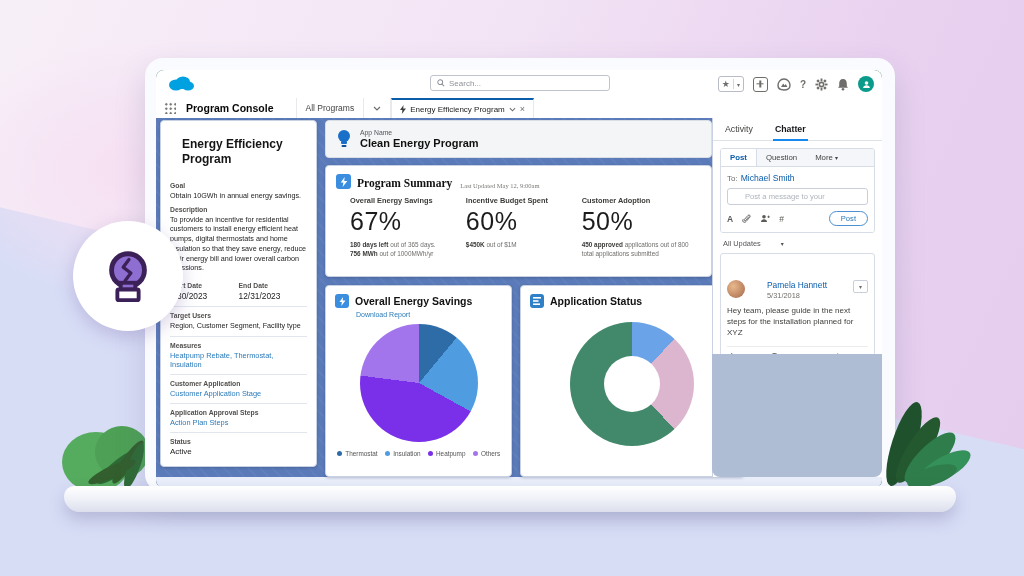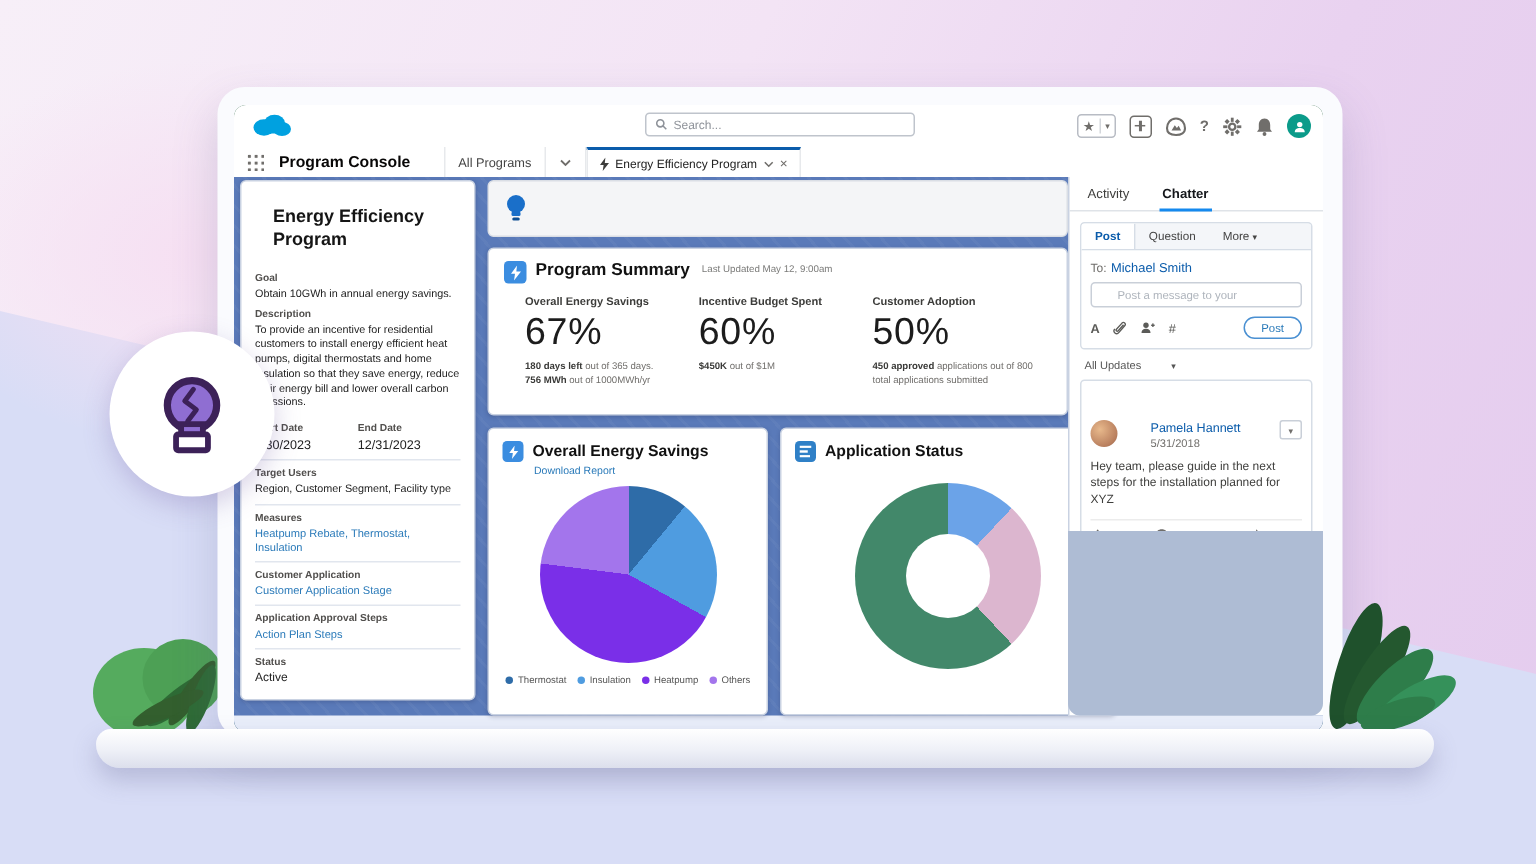--- a/index.html
+++ b/index.html
@@ -61,21 +61,21 @@
   .lp-dates{display:flex;margin-top:4px;}
   .lp-dates>div{width:50%;}
   .lp-date-val{font-size:8.4px;color:#222;margin-top:2px;}
   
   .app-header{position:absolute;left:169px;top:2px;width:387px;height:38px;background:#f4f5f7;
     border:1px solid #dadee5;border-radius:4px;display:flex;align-items:center;gap:8px;padding:0 10px;box-sizing:border-box;}
   .app-name-label{font-size:6.8px;color:#54555a;}
   .app-name{font-size:11px;font-weight:bold;color:#101010;margin-top:1px;}
   
   .summary{position:absolute;left:169px;top:47px;width:387px;height:112px;padding:8px 10px;}
-  .sum-head{display:flex;align-items:flex-start;gap:6px;}
+  .sum-head{display:flex;align-items:flex-end;gap:6px;font-family:Liberation Serif, serif;}
   .sum-title{font-size:11.5px;font-weight:bold;color:#111;}
   .sum-upd{font-size:6.5px;color:#7a7a78;margin-left:2px;margin-top:2px;}
   .metrics{display:flex;margin-top:7px;padding-left:14px;}
   .metric{width:33%;padding-right:8px;box-sizing:border-box;}
   .m-label{font-size:7.4px;font-weight:bold;color:#3c3c3a;}
   .m-value{font-size:25px;color:#1c1c1c;margin-top:2px;letter-spacing:.5px;}
   .m-sub{font-size:6.4px;color:#6f6d6a;margin-top:4px;line-height:1.45;}
   .m-sub b{color:#3a3a38;}
   .icon-sq{width:15px;height:15px;border-radius:3px;background:#3b8de0;display:flex;align-items:center;justify-content:center;flex:0 0 auto;}
   
@@ -264,20 +264,24 @@
         <div class="lp-label">Status</div>
         <div class="lp-val" style="font-size:8px;">Active</div>
       </div>
 
       <div class="app-header">
         <svg width="16" height="22" viewBox="0 0 16 22">
             <circle cx="8" cy="8" r="6" fill="#1a6fc9"></circle>
             <rect x="5" y="13" width="6" height="3" rx="1" fill="#1a6fc9"></rect>
             <rect x="5.5" y="17" width="5" height="2" rx="1" fill="#0f4f93"></rect>
           </svg>
+        <div>
+          <div class="app-name-label">App Name</div>
+          <div class="app-name">Clean Energy Program</div>
+        </div>
       </div>
 
       <div class="card summary">
         <div class="sum-head">
           <div class="icon-sq">
             <svg width="8" height="10" viewBox="0 0 6 9">
                 <polygon points="3.6,0 0,5 2.4,5 1.8,9 6,3.6 3.2,3.6" fill="#fff"></polygon>
               </svg>
           </div>
           <span class="sum-title">Program Summary</span>

